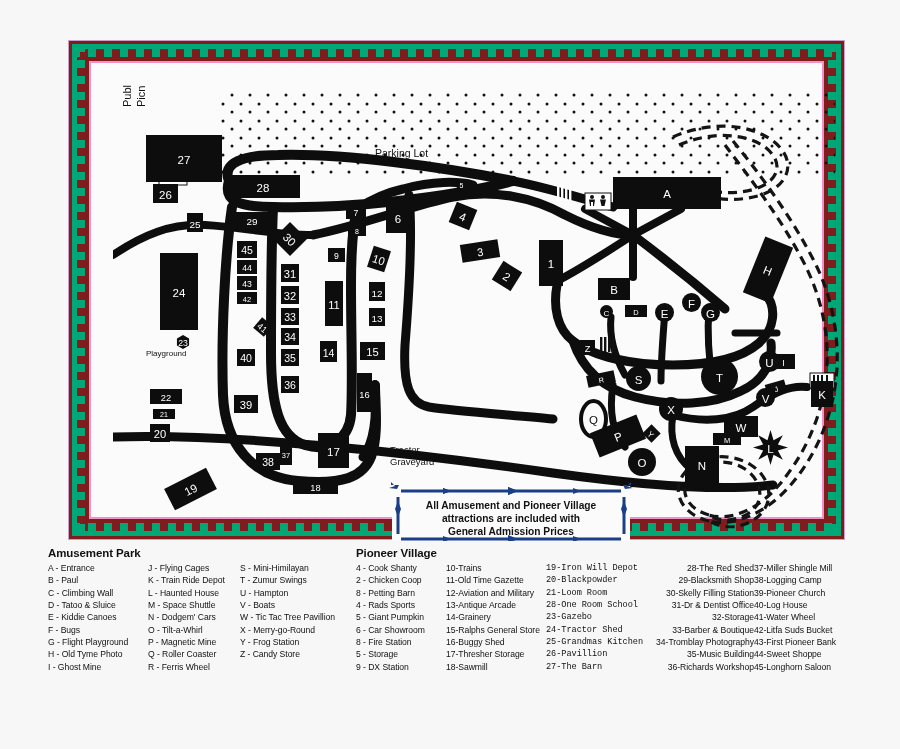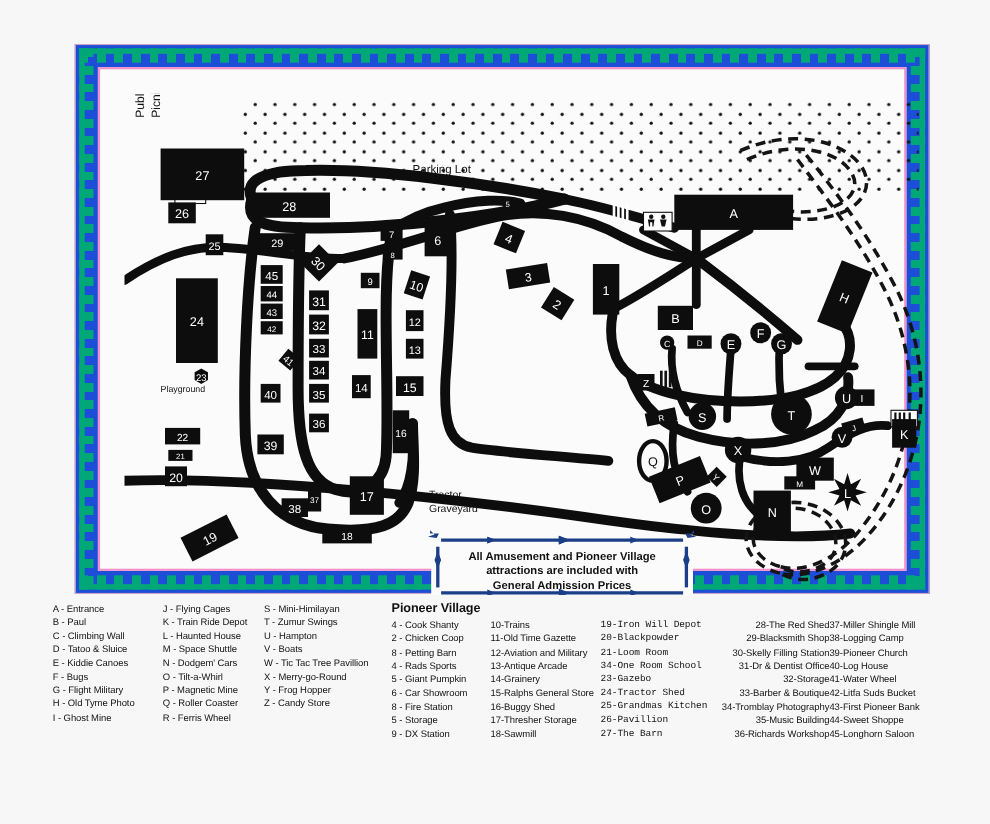--- a/index.html
+++ b/index.html
@@ -2,21 +2,21 @@
 <html><head>
 <meta charset="utf-8">
 <style>
   html,body{margin:0;padding:0;background:#f7f7f7;}
   body{width:900px;height:749px;font-family:"Liberation Sans",sans-serif;overflow:hidden;position:relative;}
 
   
   #map-frame{
     position:absolute;left:68px;top:40px;width:777px;height:500px;
     box-sizing:border-box;
-    background:#1d4ed8;
+    background:#7f1d1d;
     border:1px solid #c9a0c9;
   }
   
   #frame-band{
     position:absolute;inset:3px;
     background:
       repeating-linear-gradient(to right,#00a878 0 8px,transparent 8px 16px) top/100% 13px no-repeat,
       repeating-linear-gradient(to right,#00a878 0 8px,transparent 8px 16px) bottom/100% 13px no-repeat,
       repeating-linear-gradient(to bottom,#00a878 0 8px,transparent 8px 16px) left/13px 100% no-repeat,
       repeating-linear-gradient(to bottom,#00a878 0 8px,transparent 8px 16px) right/13px 100% no-repeat;
@@ -495,29 +495,30 @@
           <text x="398" y="450" text-anchor="middle" font-family="Liberation Sans, sans-serif" font-size="10.2" font-weight="bold" fill="#111" id="notice-l3">General Admission Prices</text>
         </g>
       </svg>
     </div>
   </div>
 </div>
 
 <div id="legend">
   <div class="legend-cols">
     <div id="legend-amusement">
+      <div class="legend-group-title">Amusement Park</div>
       <div class="legend-cols" id="amusement-cols">
           <div class="legend-col">
             <div class="legend-entry">A - Entrance</div>
             <div class="legend-entry">B - Paul</div>
             <div class="legend-entry">C - Climbing Wall</div>
             <div class="legend-entry">D - Tatoo &amp; Sluice</div>
             <div class="legend-entry">E - Kiddie Canoes</div>
             <div class="legend-entry">F - Bugs</div>
-            <div class="legend-entry">G - Flight Military</div>
+            <div class="legend-entry">G - Flight Playground</div>
             <div class="legend-entry">H - Old Tyme Photo</div>
             <div class="legend-entry">I - Ghost Mine</div>
           </div>
           <div class="legend-col">
             <div class="legend-entry">J - Flying Cages</div>
             <div class="legend-entry">K - Train Ride Depot</div>
             <div class="legend-entry">L - Haunted House</div>
             <div class="legend-entry">M - Space Shuttle</div>
             <div class="legend-entry">N - Dodgem' Cars</div>
             <div class="legend-entry">O - Tilt-a-Whirl</div>
@@ -525,21 +526,21 @@
             <div class="legend-entry">Q - Roller Coaster</div>
             <div class="legend-entry">R - Ferris Wheel</div>
           </div>
           <div class="legend-col">
             <div class="legend-entry">S - Mini-Himilayan</div>
             <div class="legend-entry">T - Zumur Swings</div>
             <div class="legend-entry">U - Hampton</div>
             <div class="legend-entry">V - Boats</div>
             <div class="legend-entry">W - Tic Tac Tree Pavillion</div>
             <div class="legend-entry">X - Merry-go-Round</div>
-            <div class="legend-entry">Y - Frog Hopper</div>
+            <div class="legend-entry">Y - Frog Station</div>
             <div class="legend-entry">Z - Candy Store</div>
           </div>
         </div>
     </div>
     <div id="legend-pioneer">
       <div class="legend-group-title">Pioneer Village</div>
       <div class="legend-cols" id="pioneer-cols">
           <div class="legend-col">
             <div class="legend-entry">4 - Cook Shanty</div>
             <div class="legend-entry">2 - Chicken Coop</div>
@@ -559,21 +560,21 @@
             <div class="legend-entry">14-Grainery</div>
             <div class="legend-entry">15-Ralphs General Store</div>
             <div class="legend-entry">16-Buggy Shed</div>
             <div class="legend-entry">17-Thresher Storage</div>
             <div class="legend-entry">18-Sawmill</div>
           </div>
           <div class="legend-col">
             <div class="legend-entry">19-Iron Will Depot</div>
             <div class="legend-entry">20-Blackpowder</div>
             <div class="legend-entry">21-Loom Room</div>
-            <div class="legend-entry">34-One Room School</div>
+            <div class="legend-entry">28-One Room School</div>
             <div class="legend-entry">23-Gazebo</div>
             <div class="legend-entry">24-Tractor Shed</div>
             <div class="legend-entry">25-Grandmas Kitchen</div>
             <div class="legend-entry">26-Pavillion</div>
             <div class="legend-entry">27-The Barn</div>
           </div>
           <div class="legend-col">
             <div class="legend-entry">28-The Red Shed</div>
             <div class="legend-entry">29-Blacksmith Shop</div>
             <div class="legend-entry">30-Skelly Filling Station</div>

